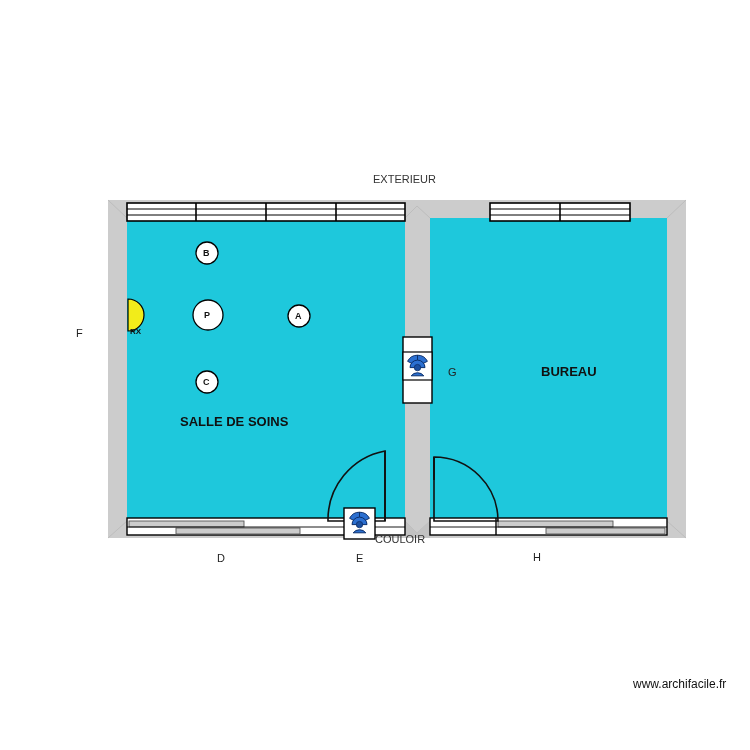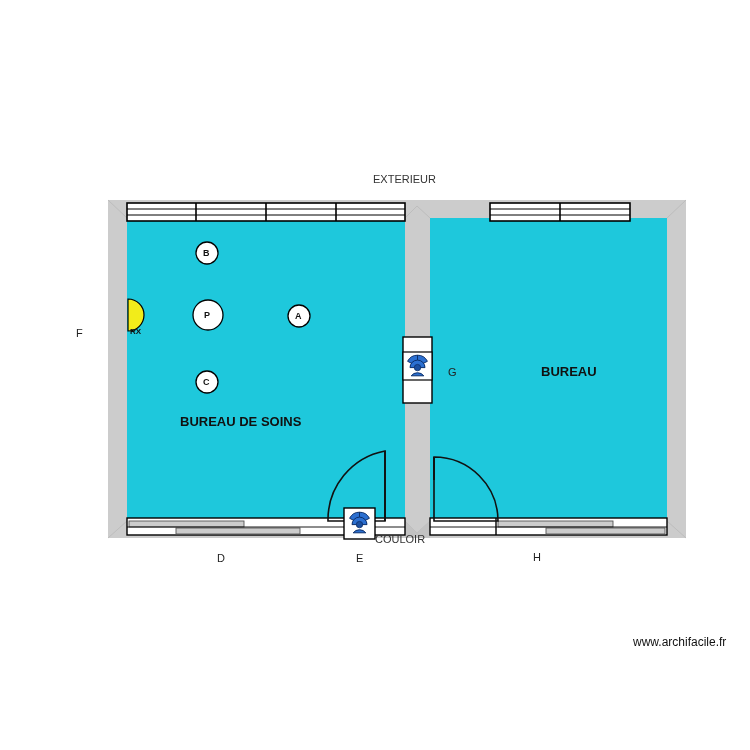--- a/index.html
+++ b/index.html
@@ -34,20 +34,21 @@
     font-size: 11px;
     color: #333333;
   }
   .ref-label {
     font-size: 11px;
     color: #222222;
   }
   .watermark {
     font-size: 12px;
     color: #111111;
+    margin-top: 42px;
   }
   .marker-label {
     font-size: 9px;
     font-weight: 700;
     color: #111111;
   }
 </style>
 </head>
 <body>
 
@@ -153,21 +154,21 @@
     <use href="#fanGlyph" x="402" y="352" transform="translate(0,0) scale(1)"></use>
   </g>
 </svg>
 
 <div>
 
   <div class="txt zone-label" style="left:363px; top:174px;padding-left:10px;">EXTERIEUR</div>
 
   <div class="txt zone-label" style="left:375px; top:534px;">COULOIR</div>
 
-  <div class="txt room-label" style="left:180px; top:415px;">BUREAU DE SOINS</div>
+  <div class="txt room-label" style="left:180px; top:415px;">SALLE DE SOINS</div>
 
   <div class="txt room-label" style="left:541px; top:365px;">BUREAU</div>
 
   <div class="txt ref-label" style="left:76px; top:328px;">F</div>
 
   <div class="txt ref-label" style="left:448px; top:367px;">G</div>
 
   <div class="txt ref-label" style="left:217px; top:553px;">D</div>
 
   <div class="txt ref-label" style="left:356px; top:553px;">E</div>

